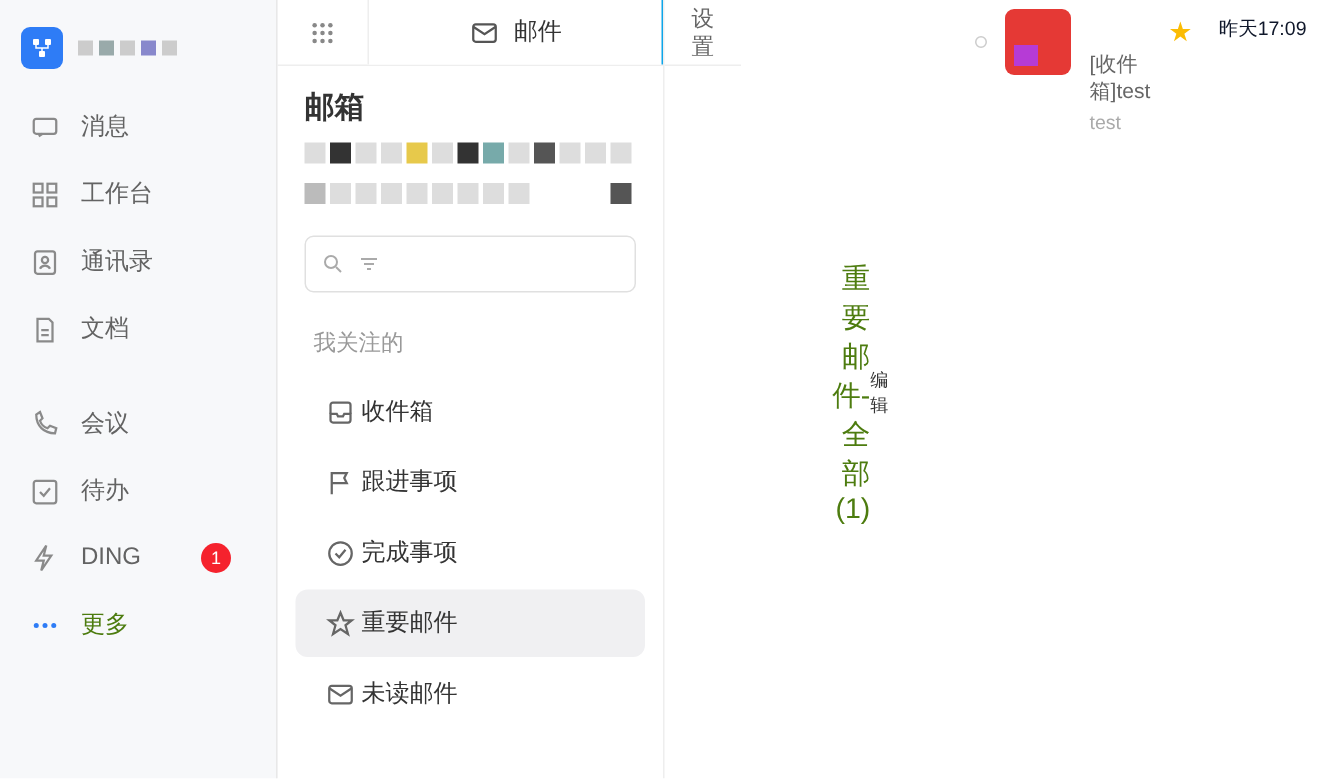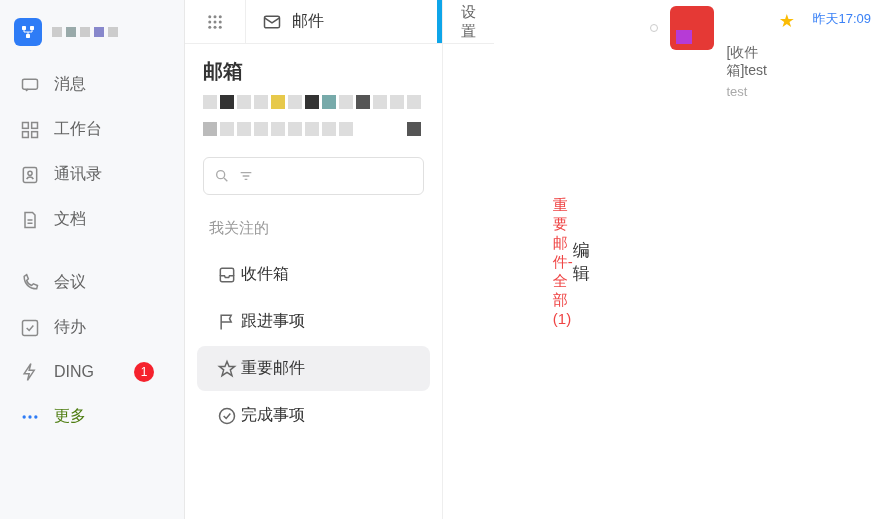--- a/index.html
+++ b/index.html
@@ -18,53 +18,53 @@
 .sb-item .icon { width: 20px; height: 20px; display: flex; align-items: center; justify-content: center; color: #8a8a8a; }
 .sb-item.more { color: #4d7c0f; }
 .sb-item.more .icon { color: #2e7cf6; }
 .sb-badge { position: absolute; right: 30px; width: 20px; height: 20px; border-radius: 50%; background: #f5222d; color: #fff; font-size: 12px; display: flex; align-items: center; justify-content: center; }
 
 
 .mid { width: 258px; border-right: 1px solid #eee; display: flex; flex-direction: column; }
 .mid-top { height: 44px; display: flex; align-items: center; border-bottom: 1px solid #eee; }
 .apps-grid { width: 60px; display: flex; align-items: center; justify-content: center; cursor: pointer; }
 .apps-grid svg { width: 18px; height: 18px; color: #888; }
-.mid-tab { flex: 1; display: flex; align-items: center; gap: 10px; padding: 0 16px; height: 100%; border-left: 1px solid #eee; border-right: 5px solid #0ea5e9; background: #fff; }
+.mid-tab { flex: 1; display: flex; align-items: center; gap: 10px; padding: 0 16px; height: 100%; border-left: 1px solid #eee; border-right: 1px solid #0ea5e9; background: #fff; justify-content: center; }
 .mid-tab .icon { width: 20px; height: 20px; color: #555; }
 .mid-tab span { font-size: 16px; color: #333; }
 .mid-body { padding: 14px 0 15px 0; flex: 1; overflow: hidden; }
 .mid-title { font-size: 20px; font-weight: 600; padding: 0 18px 10px 18px; }
 .mid-pixels { height: 50px; margin: 0 18px 12px 18px; display: flex; flex-wrap: wrap; gap: 3px; }
 .mid-pixels span { width: 14px; height: 14px; background: #ddd; }
 .search-row { display: flex; gap: 10px; padding: 0 18px 18px 18px; }
 .search-box { flex: 1; height: 38px; border: 1px solid #e0e0e0; border-radius: 6px; display: flex; align-items: center; padding: 0 10px; gap: 8px; }
 .search-box input { border: none; outline: none; flex: 1; font-size: 14px; color: #666; background: transparent; }
 .search-box .sicon { width: 16px; height: 16px; color: #aaa; }
 .sec-title { font-size: 15px; color: #999; padding: 6px 24px 12px 24px; }
 .folder { display: flex; align-items: center; gap: 4px; padding: 12px 20px; margin: 2px 12px; border-radius: 8px; font-size: 16px; color: #333; cursor: pointer; }
 .folder.active { background: #f0f0f2; font-weight: 500; }
 .folder .ficon { width: 20px; height: 20px; color: #666; display: flex; align-items: center; justify-content: center; }
 
 
 .right { flex: 1; display: flex; }
 .right-top { height: 44px; display: flex; align-items: center; border-bottom: 1px solid #eee; padding: 0 18px; }
 .right-top span { font-size: 15px; color: #666; }
 .right-head { display: flex; align-items: center; justify-content: space-between; padding: 18px 24px 14px 24px; }
-.rh-title { flex: 1; text-align: left; font-size: 15px; color: #ef4444; }
-.rh-edit { font-size: 17px; color: #333; cursor: pointer; }
+.rh-title { flex: 1; text-align: right; font-size: 19px; color: #4d7c0f; }
+.rh-edit { font-size: 12px; color: #333; cursor: pointer; }
 .mail-row { display: flex; align-items: flex-start; gap: 12px; padding: 6px 24px; }
 .mail-dot { width: 8px; height: 8px; border: 1px solid #ccc; border-radius: 50%; margin-top: 18px; }
 .mail-avatar { width: 44px; height: 44px; background: #e53935; border-radius: 6px; position: relative; }
 .mail-avatar::after { content: ""; position: absolute; left: 6px; bottom: 6px; width: 16px; height: 14px; background: #b63bd6; }
 .mail-body { flex: 1; }
 .mail-sender { font-size: 15px; color: #333; font-weight: 500; height: 18px; }
-.mail-subj { font-size: 14px; color: #666; margin-top: 20px; }
+.mail-subj { font-size: 14px; color: #666; margin-top: 10px; }
 .mail-prev { font-size: 13px; color: #aaa; margin-top: 4px; }
 .mail-star { color: #fbbc04; font-size: 18px; margin-top: 4px; }
-.mail-time { font-size: 13px; color: #3b82f6; margin-top: 4px; min-width: 64px; text-align: right; }
+.mail-time { font-size: 13px; color: #0f172a; margin-top: 4px; min-width: 64px; text-align: right; }
 </style>
 </head>
 <body>
 
 <div class="app">
 
   <div class="sidebar">
     <div class="sb-header">
       <div class="sb-logo">
         <svg viewBox="0 0 24 24" fill="#fff">
@@ -238,36 +238,45 @@
         <span>收件箱</span>
       </div>
       <div class="folder">
         <span class="ficon">
             <svg viewBox="0 0 24 24" width="20" height="20" fill="none" stroke="currentColor" stroke-width="1.8">
               <path d="M5 21V4h12l-2 4 2 4H5"></path>
             </svg>
           </span>
         <span>跟进事项</span>
       </div>
-      <div class="folder active">
-        <span class="ficon">
-            <svg viewBox="0 0 24 24" width="20" height="20" fill="none" stroke="currentColor" stroke-width="1.8">
-              <path d="M12 3l2.5 6H21l-5 4 2 7-6-4-6 4 2-7-5-4h6.5z"></path>
-            </svg>
-          </span>
-        <span>重要邮件</span>
-      </div>
       <div class="folder">
         <span class="ficon">
             <svg viewBox="0 0 24 24" width="20" height="20" fill="none" stroke="currentColor" stroke-width="1.8">
               <circle cx="12" cy="12" r="9"></circle>
               <path d="M8 12l3 3 5-6"></path>
             </svg>
           </span>
         <span>完成事项</span>
+      </div>
+      <div class="folder active">
+        <span class="ficon">
+            <svg viewBox="0 0 24 24" width="20" height="20" fill="none" stroke="currentColor" stroke-width="1.8">
+              <path d="M12 3l2.5 6H21l-5 4 2 7-6-4-6 4 2-7-5-4h6.5z"></path>
+            </svg>
+          </span>
+        <span>重要邮件</span>
+      </div>
+      <div class="folder">
+        <span class="ficon">
+            <svg viewBox="0 0 24 24" width="20" height="20" fill="none" stroke="currentColor" stroke-width="1.8">
+              <rect x="3" y="5" width="18" height="14" rx="2"></rect>
+              <path d="M3 7l9 6 9-6"></path>
+            </svg>
+          </span>
+        <span>未读邮件</span>
       </div>
     </div>
   </div>
 
   <div class="right">
     <div class="right-top">
       <span>设置</span>
     </div>
     <div class="right-head">
       <span style="width:40px"></span>

